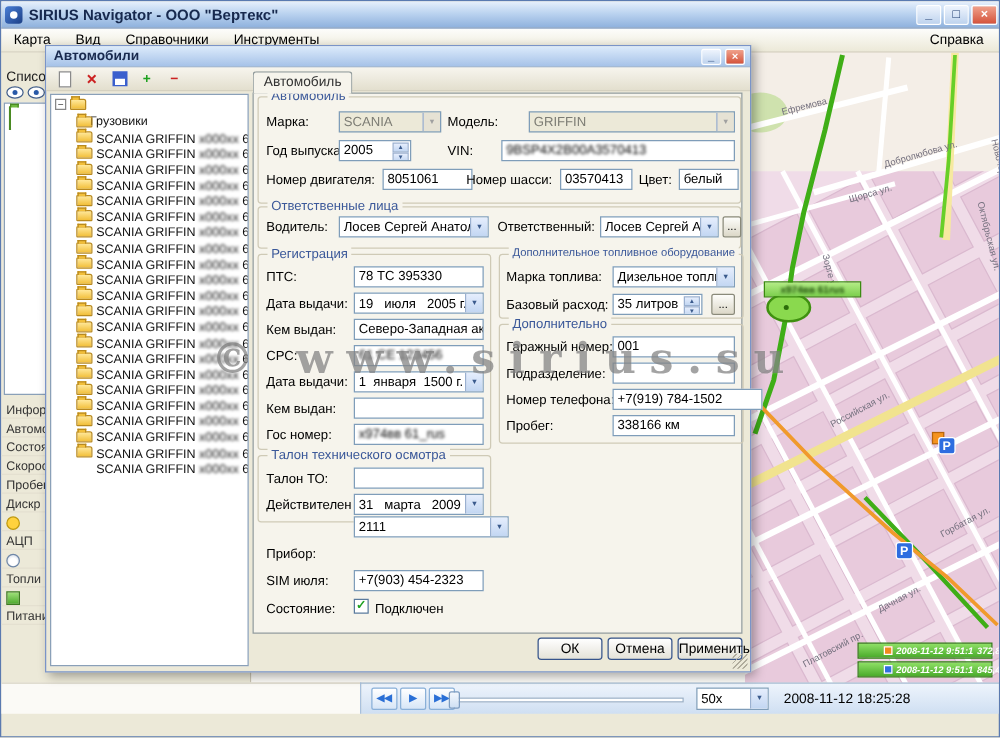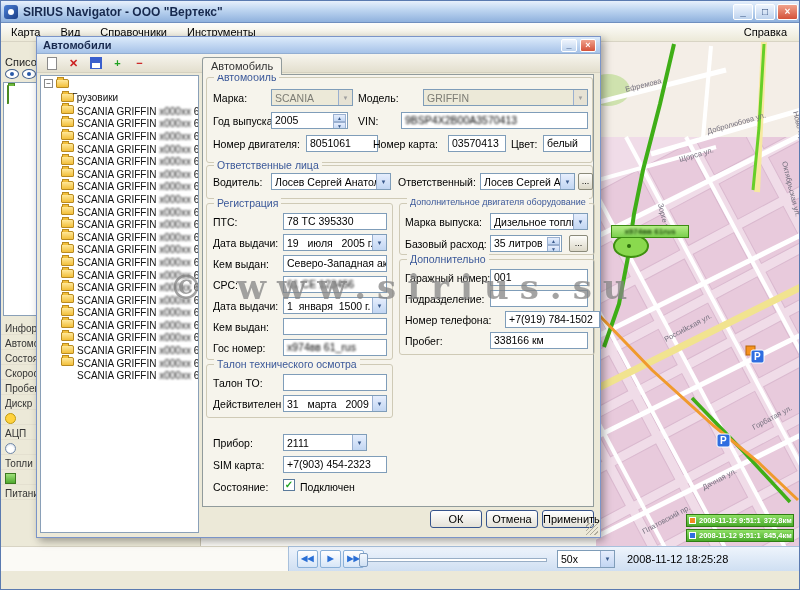--- a/index.html
+++ b/index.html
@@ -29,21 +29,21 @@
   .side-ico{width:11px;height:11px;display:inline-block;border:1px solid #888;flex:none;}
   .side-ico.indicator{background:#ffd23e;border-color:#c09a10;border-radius:50%;}
   .side-ico.gauge{background:radial-gradient(circle at 50% 60%,#fff 40%,#c8d4e4);border-radius:50%;border-color:#7088a8;}
   .side-ico.battery{background:linear-gradient(#9fe07a,#4faa2e);border-color:#3c7a20;}
 
   
   .map-white{position:absolute;left:200px;top:41px;width:395px;height:504px;background:#fbfaf6;z-index:1;}
   .map{position:absolute;left:595px;top:41px;width:205px;height:504px;z-index:1;}
   .street{font-size:7.5px;fill:#74707e;font-family:"Liberation Sans",sans-serif;}
   .vehicle-label{position:absolute;left:610px;top:224px;width:78px;height:13px;background:linear-gradient(#b4ec86,#7ccf4e);border:1px solid #3c8c12;z-index:2;display:flex;align-items:center;justify-content:center;font-size:8px;font-weight:bold;color:#1c4a08;}
-  .track-label{position:absolute;left:685px;width:108px;height:13px;background:linear-gradient(#8fe066,#4aab2b);border:1px solid #2f7d12;z-index:2;display:flex;align-items:center;gap:3px;padding:0 2px;font-size:7.5px;font-weight:bold;color:#fff;white-space:nowrap;}
+  .track-label{position:absolute;left:685px;width:108px;height:13px;background:linear-gradient(#8fe066,#4aab2b);border:1px solid #2f7d12;z-index:2;display:flex;align-items:center;gap:3px;padding:0 20px;font-size:7.5px;font-weight:bold;color:#fff;white-space:nowrap;font-style:italic;}
   .track-ico{width:7px;height:7px;border:1px solid #fff;flex:none;}
   .track-ico.orange{background:#f08a1e;}
   .track-ico.blue{background:#2f6fe0;}
 
   
   .dlg{position:absolute;left:35px;top:35px;width:565px;height:502px;background:#ece9d8;border:1px solid #7a94c8;box-shadow:3px 3px 8px rgba(0,0,0,.35);z-index:10;}
   .dlg-title{position:absolute;left:0;top:0;width:100%;height:17px;background:linear-gradient(#dcebfb,#a6c2e8);border-bottom:1px solid #93aed2;}
   .dlg-title-text{position:absolute;left:6px;top:2px;font-size:11px;font-weight:bold;color:#18294e;}
   .dlg-btn{position:absolute;top:2px;width:16px;height:13px;border:1px solid #fff;border-radius:2px;font-size:9px;line-height:11px;text-align:center;font-weight:bold;color:#1c3a6e;background:linear-gradient(#eef4fd,#bed3ee);}
   .dlg-btn.close{background:linear-gradient(#f0a28c,#d4523a);color:#fff;}
@@ -418,28 +418,28 @@
       <div class="cmb disabled" style="left:68px;top:14px;width:82px">
         <span class="cmb-val">SCANIA</span>
           <span class="cmb-arr">▼</span>
       </div>
       <span class="lbl" style="left:155px;top:17px">Модель:</span>
       <div class="cmb disabled" style="left:220px;top:14px;width:165px">
         <span class="cmb-val">GRIFFIN</span>
           <span class="cmb-arr">▼</span>
       </div>
       <span class="lbl" style="left:10px;top:40px">Год выпуска:</span>
-      <div class="txt" style="left:68px;top:37px;width:77px">
+      <div class="txt" style="left:68px;top:37px;width:58px">
         <span>2005</span><span class="spin-btns"><i>▲</i><i>▼</i></span>
       </div>
       <span class="lbl" style="left:155px;top:40px">VIN:</span>
       <div class="txt" style="left:198px;top:37px;width:187px"><span class="blur">9BSP4X2B00A3570413</span></div>
       <span class="lbl" style="left:10px;top:63px">Номер двигателя:</span>
       <div class="txt" style="left:103px;top:60px;width:72px"><span>8051061</span></div>
-      <span class="lbl" style="left:170px;top:63px">Номер карта:</span>
+      <span class="lbl" style="left:170px;top:63px">Номер шасси:</span>
       <div class="txt" style="left:245px;top:60px;width:58px"><span>03570413</span></div>
       <span class="lbl" style="left:308px;top:63px">Цвет:</span>
       <div class="txt" style="left:340px;top:60px;width:48px"><span>белый</span></div>
 
       <div class="grp" style="left:3px;top:90px;width:387px;height:34px">
         <span class="grp-title">Ответственные лица</span>
       </div>
       <span class="lbl" style="left:10px;top:101px">Водитель:</span>
       <div class="cmb" style="left:68px;top:98px;width:120px">
         <span class="cmb-val">Лосев Сергей Анатоль</span>
@@ -481,53 +481,53 @@
       </div>
       <span class="lbl" style="left:10px;top:302px">Талон ТО:</span>
       <div class="txt" style="left:80px;top:299px;width:104px"><span></span></div>
       <span class="lbl" style="left:10px;top:323px">Действителен до:</span>
       <div class="cmb" style="left:80px;top:320px;width:104px">
         <span class="cmb-val">31   марта   2009 г.</span>
           <span class="cmb-arr">▼</span>
       </div>
 
       <span class="lbl" style="left:10px;top:362px">Прибор:</span>
-      <div class="cmb" style="left:80px;top:359px;width:84px">
+      <div class="cmb" style="left:80px;top:338px;width:124px">
         <span class="cmb-val">2111</span>
           <span class="cmb-arr">▼</span>
       </div>
-      <span class="lbl" style="left:10px;top:384px">SIM карта:</span>
+      <span class="lbl" style="left:10px;top:384px">SIM июля:</span>
       <div class="txt" style="left:80px;top:381px;width:104px"><span>+7(903) 454-2323</span></div>
       <span class="lbl" style="left:10px;top:406px">Состояние:</span>
       <div class="chk" style="left:80px;top:404px">✓</div>
       <span class="l bl lbl" style="left:97px;top:406px">Подключен</span>
 
       <div class="grp" style="left:196px;top:128px;width:196px;height:52px">
-        <span class="grp-title" style="font-size:9px">Дополнительное двигателя оборудование</span>
-      </div>
-      <span class="lbl" style="left:202px;top:141px">Марка выпуска:</span>
+        <span class="grp-title" style="font-size:9px">Дополнительное топливное оборудование</span>
+      </div>
+      <span class="lbl" style="left:202px;top:141px">Марка топлива:</span>
       <div class="cmb" style="left:287px;top:138px;width:98px">
         <span class="cmb-val">Дизельное топливо</span>
           <span class="cmb-arr">▼</span>
       </div>
       <span class="lbl" style="left:202px;top:163px">Базовый расход:</span>
       <div class="txt" style="left:287px;top:160px;width:72px">
         <span>35 литров</span><span class="spin-btns"><i>▲</i><i>▼</i></span>
       </div>
       <div class="mini-btn" style="left:366px;top:160px;width:19px">...</div>
 
       <div class="grp" style="left:196px;top:184px;width:196px;height:96px">
         <span class="grp-title">Дополнительно</span>
       </div>
       <span class="lbl" style="left:202px;top:197px">Гаражный номер:</span>
       <div class="txt" style="left:287px;top:194px;width:98px"><span>001</span></div>
       <span class="lbl" style="left:202px;top:218px">Подразделение:</span>
       <div class="txt" style="left:287px;top:215px;width:98px"><span></span></div>
       <span class="lbl" style="left:202px;top:239px">Номер телефона:</span>
-      <div class="txt" style="left:302px;top:236px;width:95px"><span>+7(919) 784-1502</span></div>
+      <div class="txt" style="left:287px;top:236px;width:120px"><span>+7(919) 784-1502</span></div>
       <span class="lbl" style="left:202px;top:260px">Пробег:</span>
       <div class="txt" style="left:287px;top:257px;width:98px"><span>338166 км</span></div>
 
     </div>
 
     <div class="dlg-push" style="left:393px">ОК</div>
     <div class="dlg-push" style="left:449px">Отмена</div>
     <div class="dlg-push" style="left:505px">Применить</div>
     <div class="dlg-grip"></div>
   </div>

